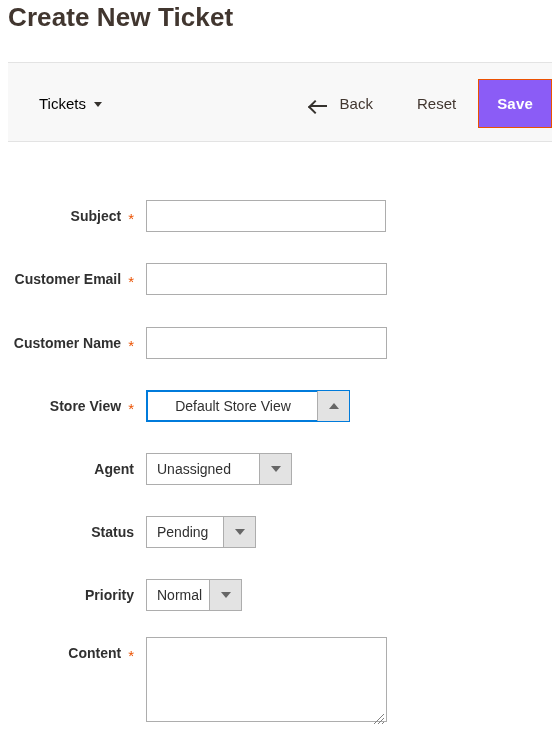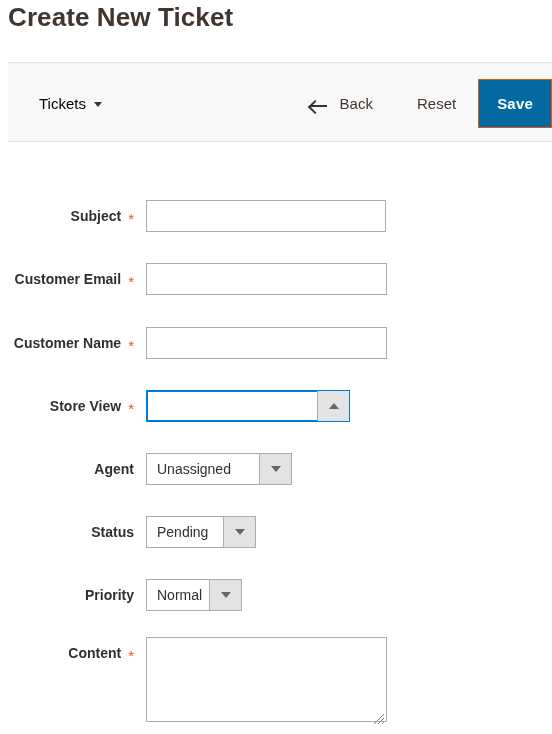--- a/index.html
+++ b/index.html
@@ -158,21 +158,21 @@
   .btn-reset {
     font-size: 15px;
     color: #41362f;
     background: transparent;
     border: none;
     padding: 0 22px;
     cursor: pointer;
     font-family: "Liberation Sans", sans-serif;
   }
   .btn-save {
-    background: #0369a1;
+    background: #8b5cf6;
     color: #ffffff;
     border: 1px solid #eb5202;
     font-size: 15px;
     font-weight: 600;
     padding: 0 18px;
     height: 49px;
     margin-right: 0px;
     cursor: pointer;
     font-family: "Liberation Sans", sans-serif;
     letter-spacing: 0.2px;
@@ -373,20 +373,21 @@
     </div>
   </div>
 
   <div class="field-row" style="top:248px;">
     <div class="field-label-wrap">
       <span class="field-label">Store View</span>
       <span class="required-mark">*</span>
     </div>
     <div class="field-control">
       <div class="select-wrap focused" style="width:204px;">
+        <span class="select-value" style="width:172px;">Default Store View</span>
         <span class="select-arrow-btn">
           <span class="tri-up"></span>
         </span>
       </div>
     </div>
   </div>
 
   <div class="field-row" style="top:311px;">
     <div class="field-label-wrap">
       <span class="field-label">Agent</span>

